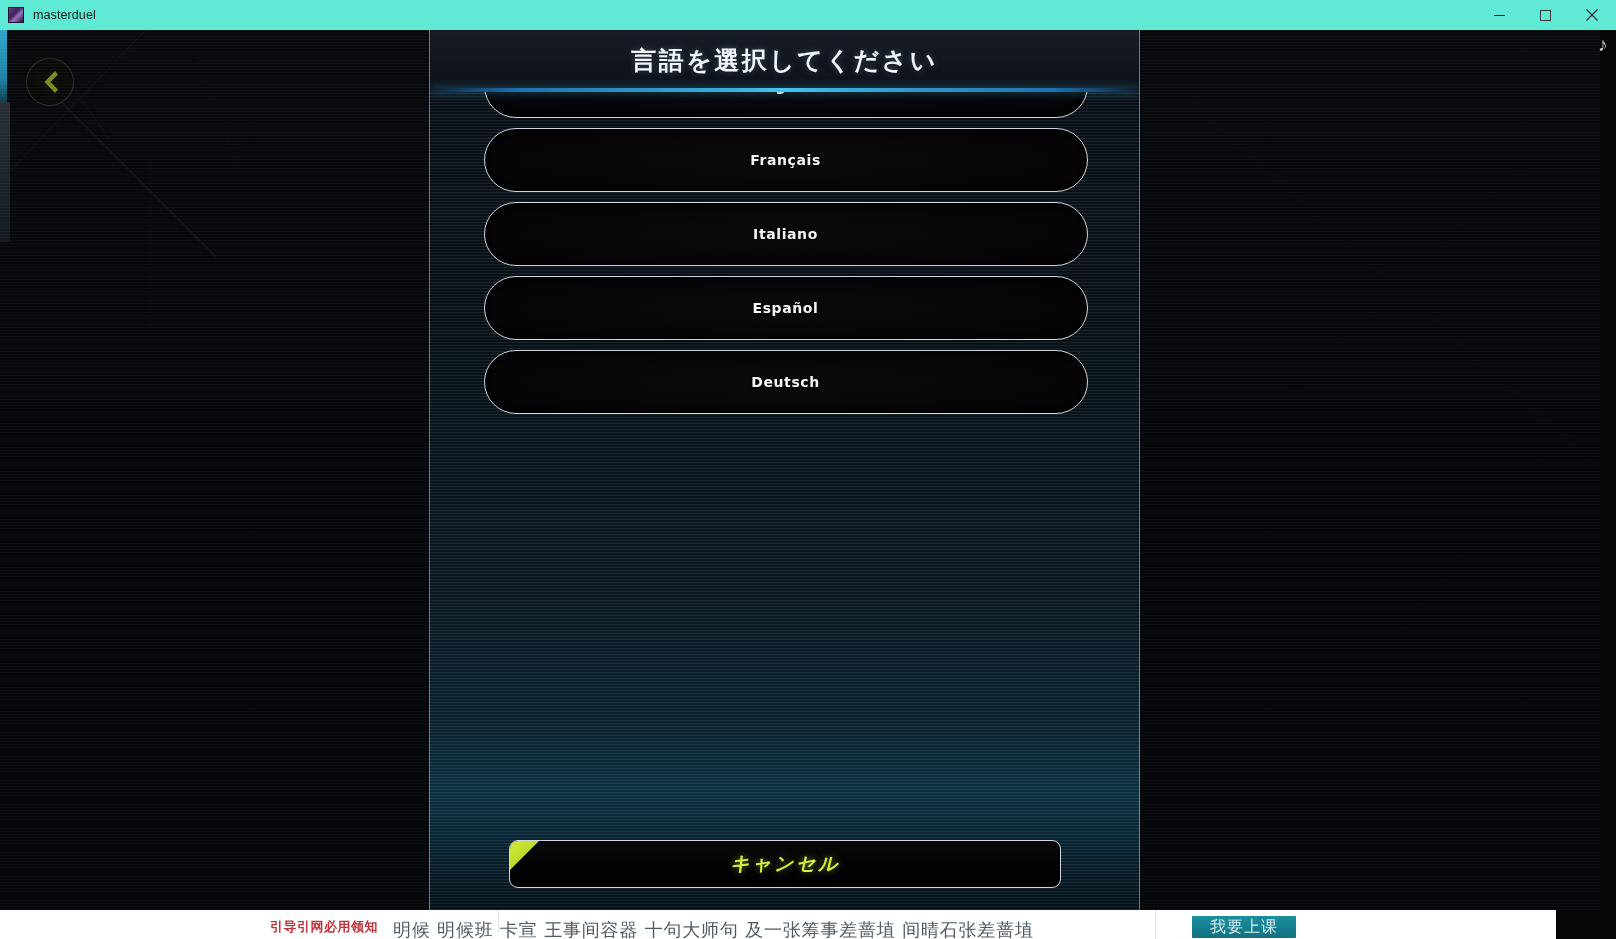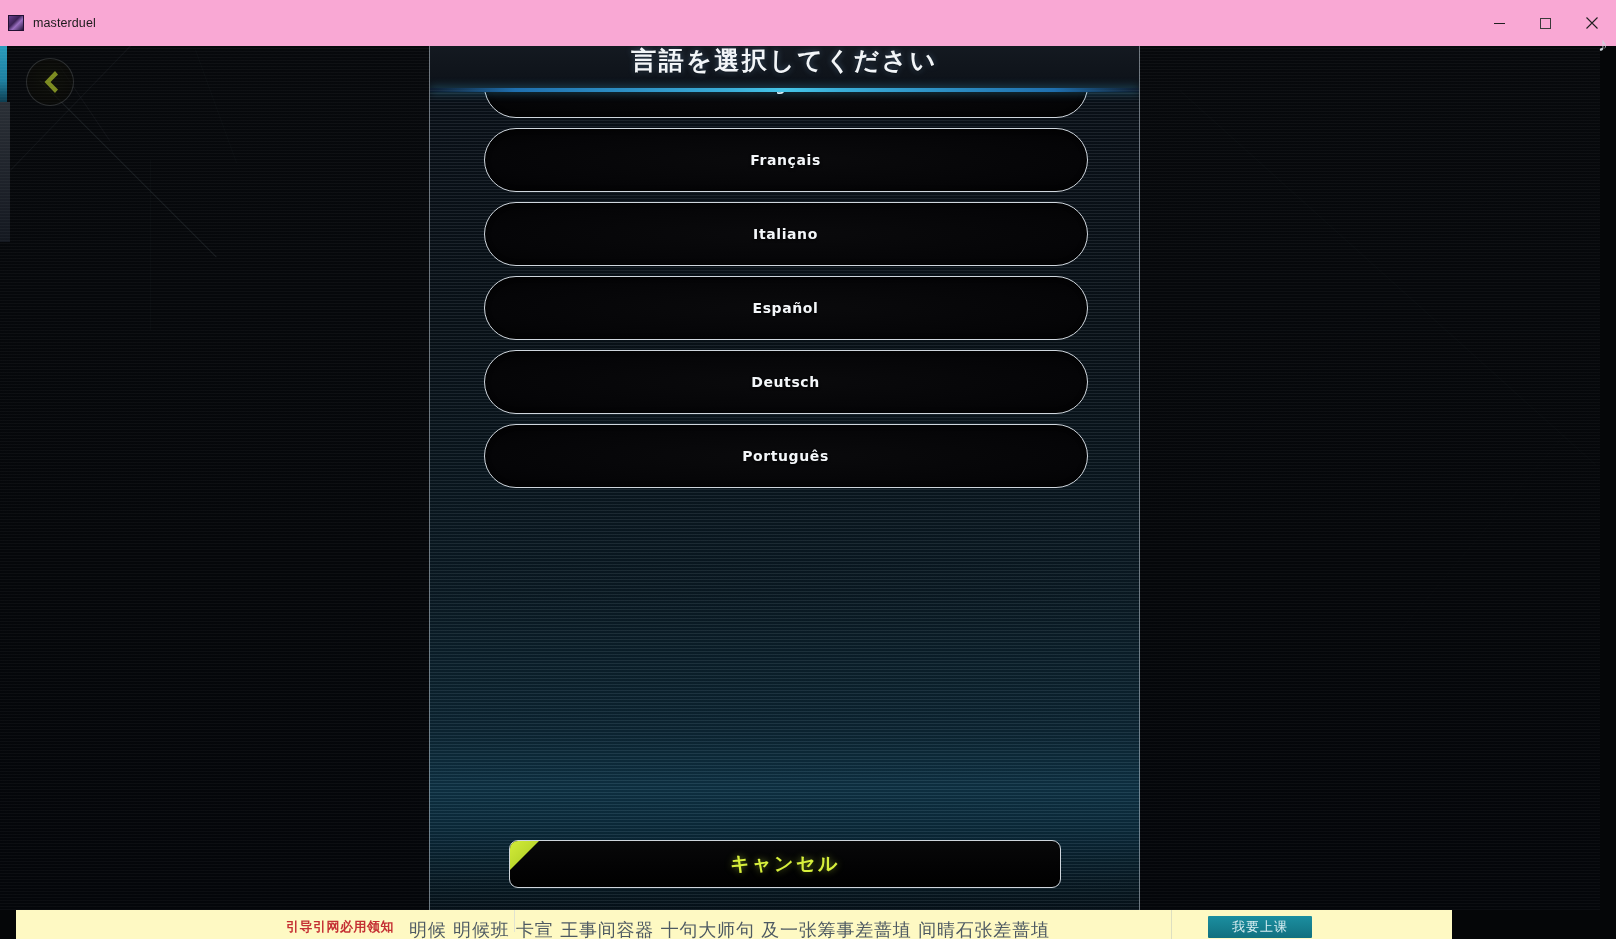--- a/index.html
+++ b/index.html
@@ -1,22 +1,22 @@
 <!DOCTYPE html>
 <html><head>
 <meta charset="utf-8">
 <style>
   * { margin:0; padding:0; box-sizing:border-box; }
   html,body { width:1616px; height:939px; overflow:hidden; background:#000; }
   body { font-family:"Liberation Sans","DejaVu Sans",sans-serif; }
 
   
   #titlebar{
-    position:absolute; left:0; top:0; width:1616px; height:46px;
-    background:#f9a8d4; display:flex; align-items:center; z-index:50;
+    position:absolute; left:0; top:0; width:1616px; height:30px;
+    background:#5eead4; display:flex; align-items:center; z-index:50;
   }
   #app-icon{
     width:16px; height:16px; margin-left:8px; margin-right:9px; flex:0 0 auto;
     background:
       linear-gradient(135deg,#6a3f8f 0%,#3c2256 40%,#9a6fc0 60%,#24143a 100%);
     border:1px solid #221133;
     image-rendering:pixelated;
   }
   #app-title{
     font-size:12.5px; color:#1b1b1b; letter-spacing:.1px;
@@ -175,48 +175,48 @@
     overflow:hidden;
   }
   #cancel-corner{
     position:absolute; left:-2px; top:-2px; width:34px; height:34px;
     background:linear-gradient(135deg,#d5ee3a 0%,#bcd92c 48%,rgba(0,0,0,0) 49%);
   }
   #cancel-label{
     color:#d8f03c; font-size:19px; font-weight:bold; letter-spacing:2.5px;
     text-shadow:0 0 7px rgba(200,240,60,.55),0 1px 2px rgba(0,0,0,.9);
     font-family:"DejaVu Sans","Liberation Sans",sans-serif;
-    position:relative; z-index:2;
+    position:relative; z-index:2;font-style:italic;
   }
 
   
   #bottom-strip{
-    position:absolute; left:16px; top:880px; width:1436px; height:29px;
-    background:#fef9c3; overflow:hidden;
+    position:absolute; left:0; top:880px; width:1556px; height:29px;
+    background:#ffffff; overflow:hidden;
   }
   #strip-red{
     position:absolute; left:270px; top:8px;
     color:#c02028; font-size:13px; font-weight:bold; letter-spacing:.5px;
     font-family:"DejaVu Sans","Liberation Sans",sans-serif;
     opacity:.92; white-space:nowrap;
   }
   #strip-text{
     position:absolute; left:393px; top:8px;
     color:#4e5a63; font-size:18px; letter-spacing:.8px;
     font-family:"DejaVu Sans","Liberation Sans",sans-serif;
     white-space:nowrap;
   }
   #strip-teal-btn{
     position:absolute; left:1192px; top:6px; width:104px; height:22px;
     background:linear-gradient(180deg,#1b8fa0 0%,#12707f 100%);
     display:flex; align-items:center; justify-content:center;
     border-radius:1px;
   }
   #strip-teal-label{
-    color:#d7eef2; font-size:13px; letter-spacing:1px;
+    color:#d7eef2; font-size:16px; letter-spacing:1px;
     font-family:"DejaVu Sans","Liberation Sans",sans-serif;
   }
   #strip-divider{
     position:absolute; left:498px; top:0; width:1px; height:22px;
     background:rgba(200,210,220,.55);
   }
   #strip-divider2{
     position:absolute; left:1155px; top:0; width:1px; height:29px;
     background:rgba(160,175,190,.35);
   }
@@ -291,23 +291,20 @@
             </div>
             <div class="lang-btn">
               <div class="label">Italiano</div>
             </div>
             <div class="lang-btn">
               <div class="label">Español</div>
             </div>
             <div class="lang-btn">
               <div class="label">Deutsch</div>
             </div>
-            <div class="lang-btn">
-              <div class="label">Português</div>
-            </div>
           </div>
       </div>
 
       <div id="dlg-footer">
         <div id="cancel-btn">
           <div id="cancel-corner"></div>
           <div id="cancel-label">キャンセル</div>
         </div>
       </div>
 

